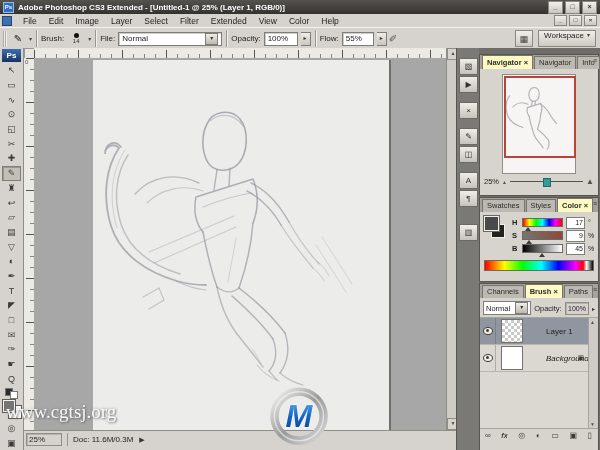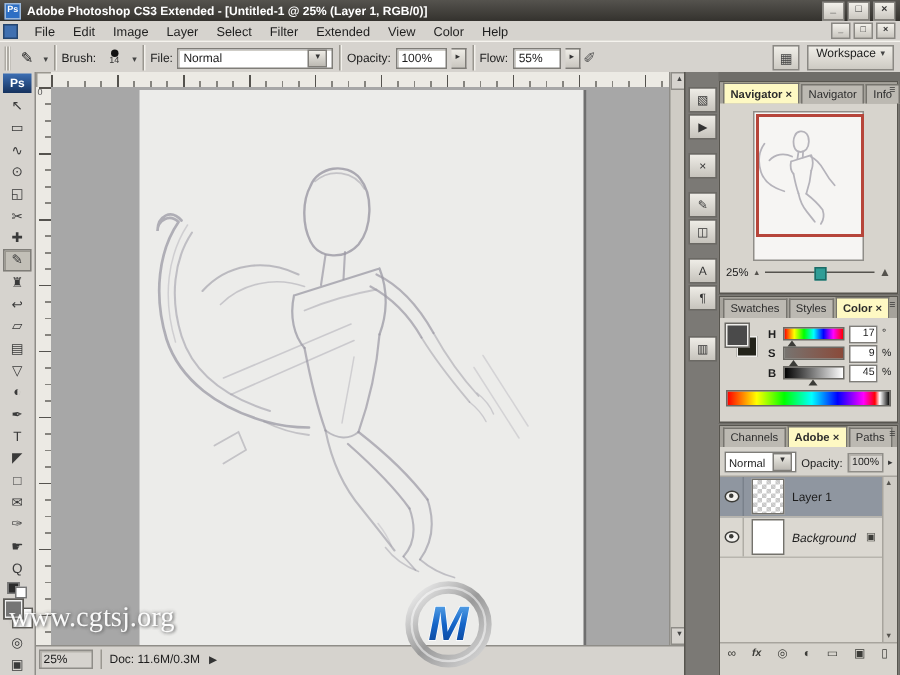--- a/index.html
+++ b/index.html
@@ -149,21 +149,21 @@
   .layer-row.selected{background:#8f96a0;}
   .eye-cell{width:15px;height:26px;border-right:1px solid #b0ada6;display:flex;align-items:center;justify-content:center;}
   .layer-row.selected .eye-cell{border-right-color:#7a818b;}
   .eye{width:8px;height:6px;border-radius:50%;background:#f2f1ee;border:1px solid #3c3c38;position:relative;}
   .eye:after{content:"";position:absolute;left:2px;top:1px;width:3px;height:3px;border-radius:50%;background:#3c3c38;}
   .layer-thumb{width:20px;height:22px;border:1px solid #74726c;margin:0 5px;background:#fff;}
   .thumb-checker{background:#fff;
     background-image:linear-gradient(45deg,#c9c9c9 25%,transparent 25%,transparent 75%,#c9c9c9 75%),
                      linear-gradient(45deg,#c9c9c9 25%,transparent 25%,transparent 75%,#c9c9c9 75%);
     background-size:6px 6px;background-position:0 0,3px 3px;}
-  .layer-name{font-size:8px;}
+  .layer-name{font-size:8px;margin-left:18px;}
   .layer-name.italic{font-style:italic;}
   .layer-lock{position:absolute;right:14px;font-size:7px;color:#3c3c38;}
   .list-scroll{position:absolute;right:0;top:0;width:9px;height:100%;background:#cfccc5;border-left:1px solid #a7a49d;}
   .list-scroll span{position:absolute;left:1px;font-size:5px;color:#55534e;}
   .lp-bottom{height:13px;display:flex;align-items:center;justify-content:space-between;padding:0 6px 0 5px;background:#d7d4cd;}
   .lp-btn{font-size:8px;color:#3c3c38;line-height:12px;}
   .lp-btn.fx{font-size:7px;font-style:italic;font-weight:bold;}
   
   .watermark{left:6px;top:401px;font-family:"Liberation Serif",serif;font-size:19px;color:#ffffff;
     opacity:0.92;text-shadow:0 0 3px rgba(120,120,120,.9),1px 1px 2px rgba(90,90,90,.8);z-index:50;letter-spacing:0px;}
@@ -432,21 +432,21 @@
         <span class="cr-unit">%</span>
       </div>
     </div>
     <div class="spectrum"></div>
   </div>
 </div>
 
 <div class="panel" style="top:283px;height:166px;">
   <div class="tabrow">
     <span class="tab">Channels</span>
-    <span class="tab active">Adobe ×</span>
+    <span class="tab active">Brush ×</span>
     <span class="tab">Paths</span>
     <span class="panel-menu">≡</span>
   </div>
   <div class="lp-controls">
     <div class="lp-row1">
       <div class="blend-field">
         <span>Normal</span>
         <span class="combo-btn">▾</span>
       </div>
       <span class="lp-label">Opacity:</span>

